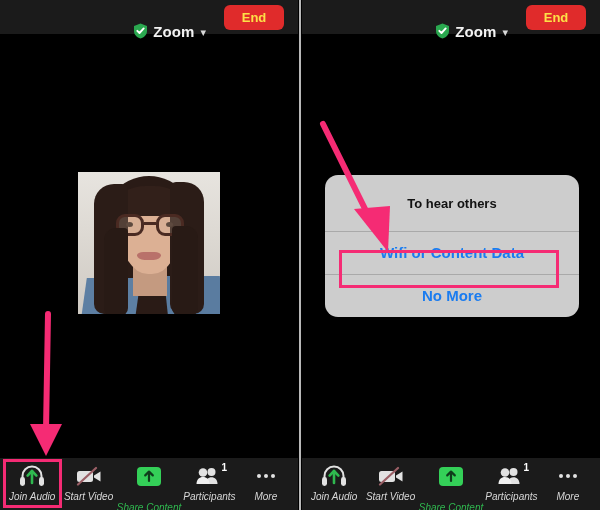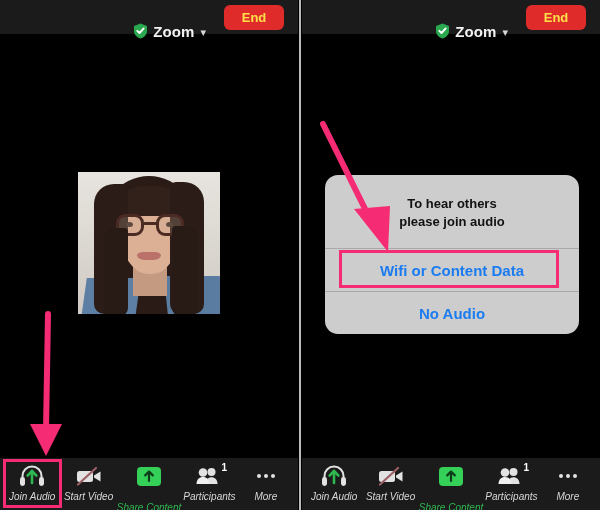--- a/index.html
+++ b/index.html
@@ -479,26 +479,25 @@
         </span>
         <span class="zoom-label">Zoom</span>
         <span class="chev">▾</span>
       </div>
       <div class="end-btn">End</div>
     </div>
 
     <div class="dialog">
       <div class="dialog-title">
         <span>To hear others</span>
-        <span>please join audio</span>
       </div>
       <div class="dialog-sep"></div>
       <div class="dialog-action">Wifi or Content Data</div>
       <div class="dialog-sep"></div>
-      <div class="dialog-action">No Audio</div>
+      <div class="dialog-action">No More</div>
     </div>
 
     <svg class="arrow-svg">
       <path d="M21 124 L72 227" stroke="#f52b74" stroke-width="6" stroke-linecap="round" fill="none"></path>
       <path d="M52 209 L86 252 L88 206 Z" fill="#f52b74"></path>
     </svg>
 
     <div class="hl-box hl-wifi"></div>
 
     <div class="toolbar">

